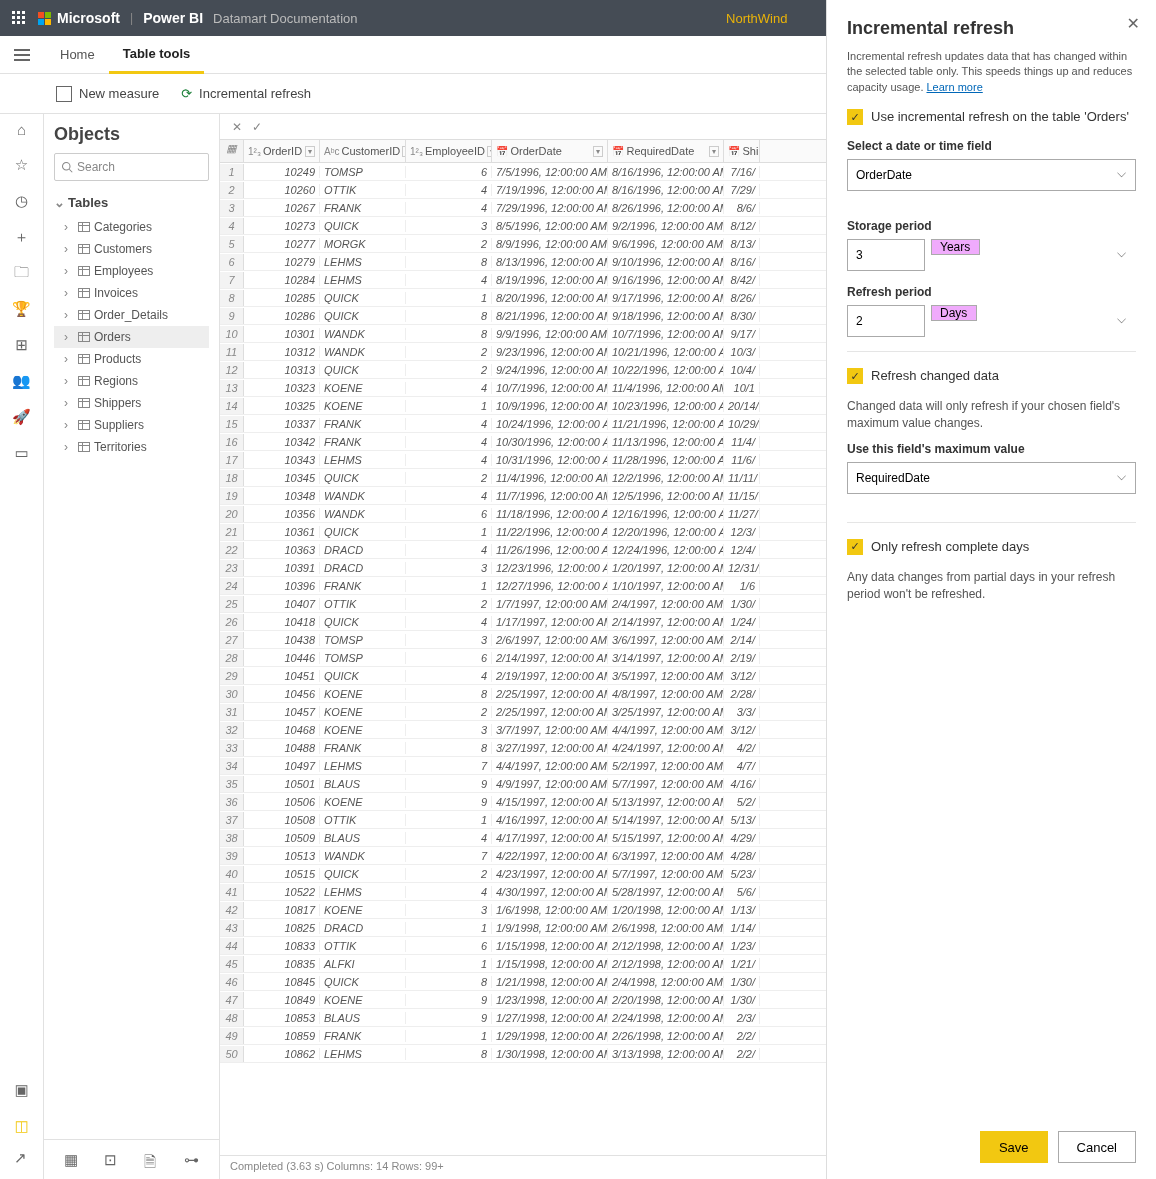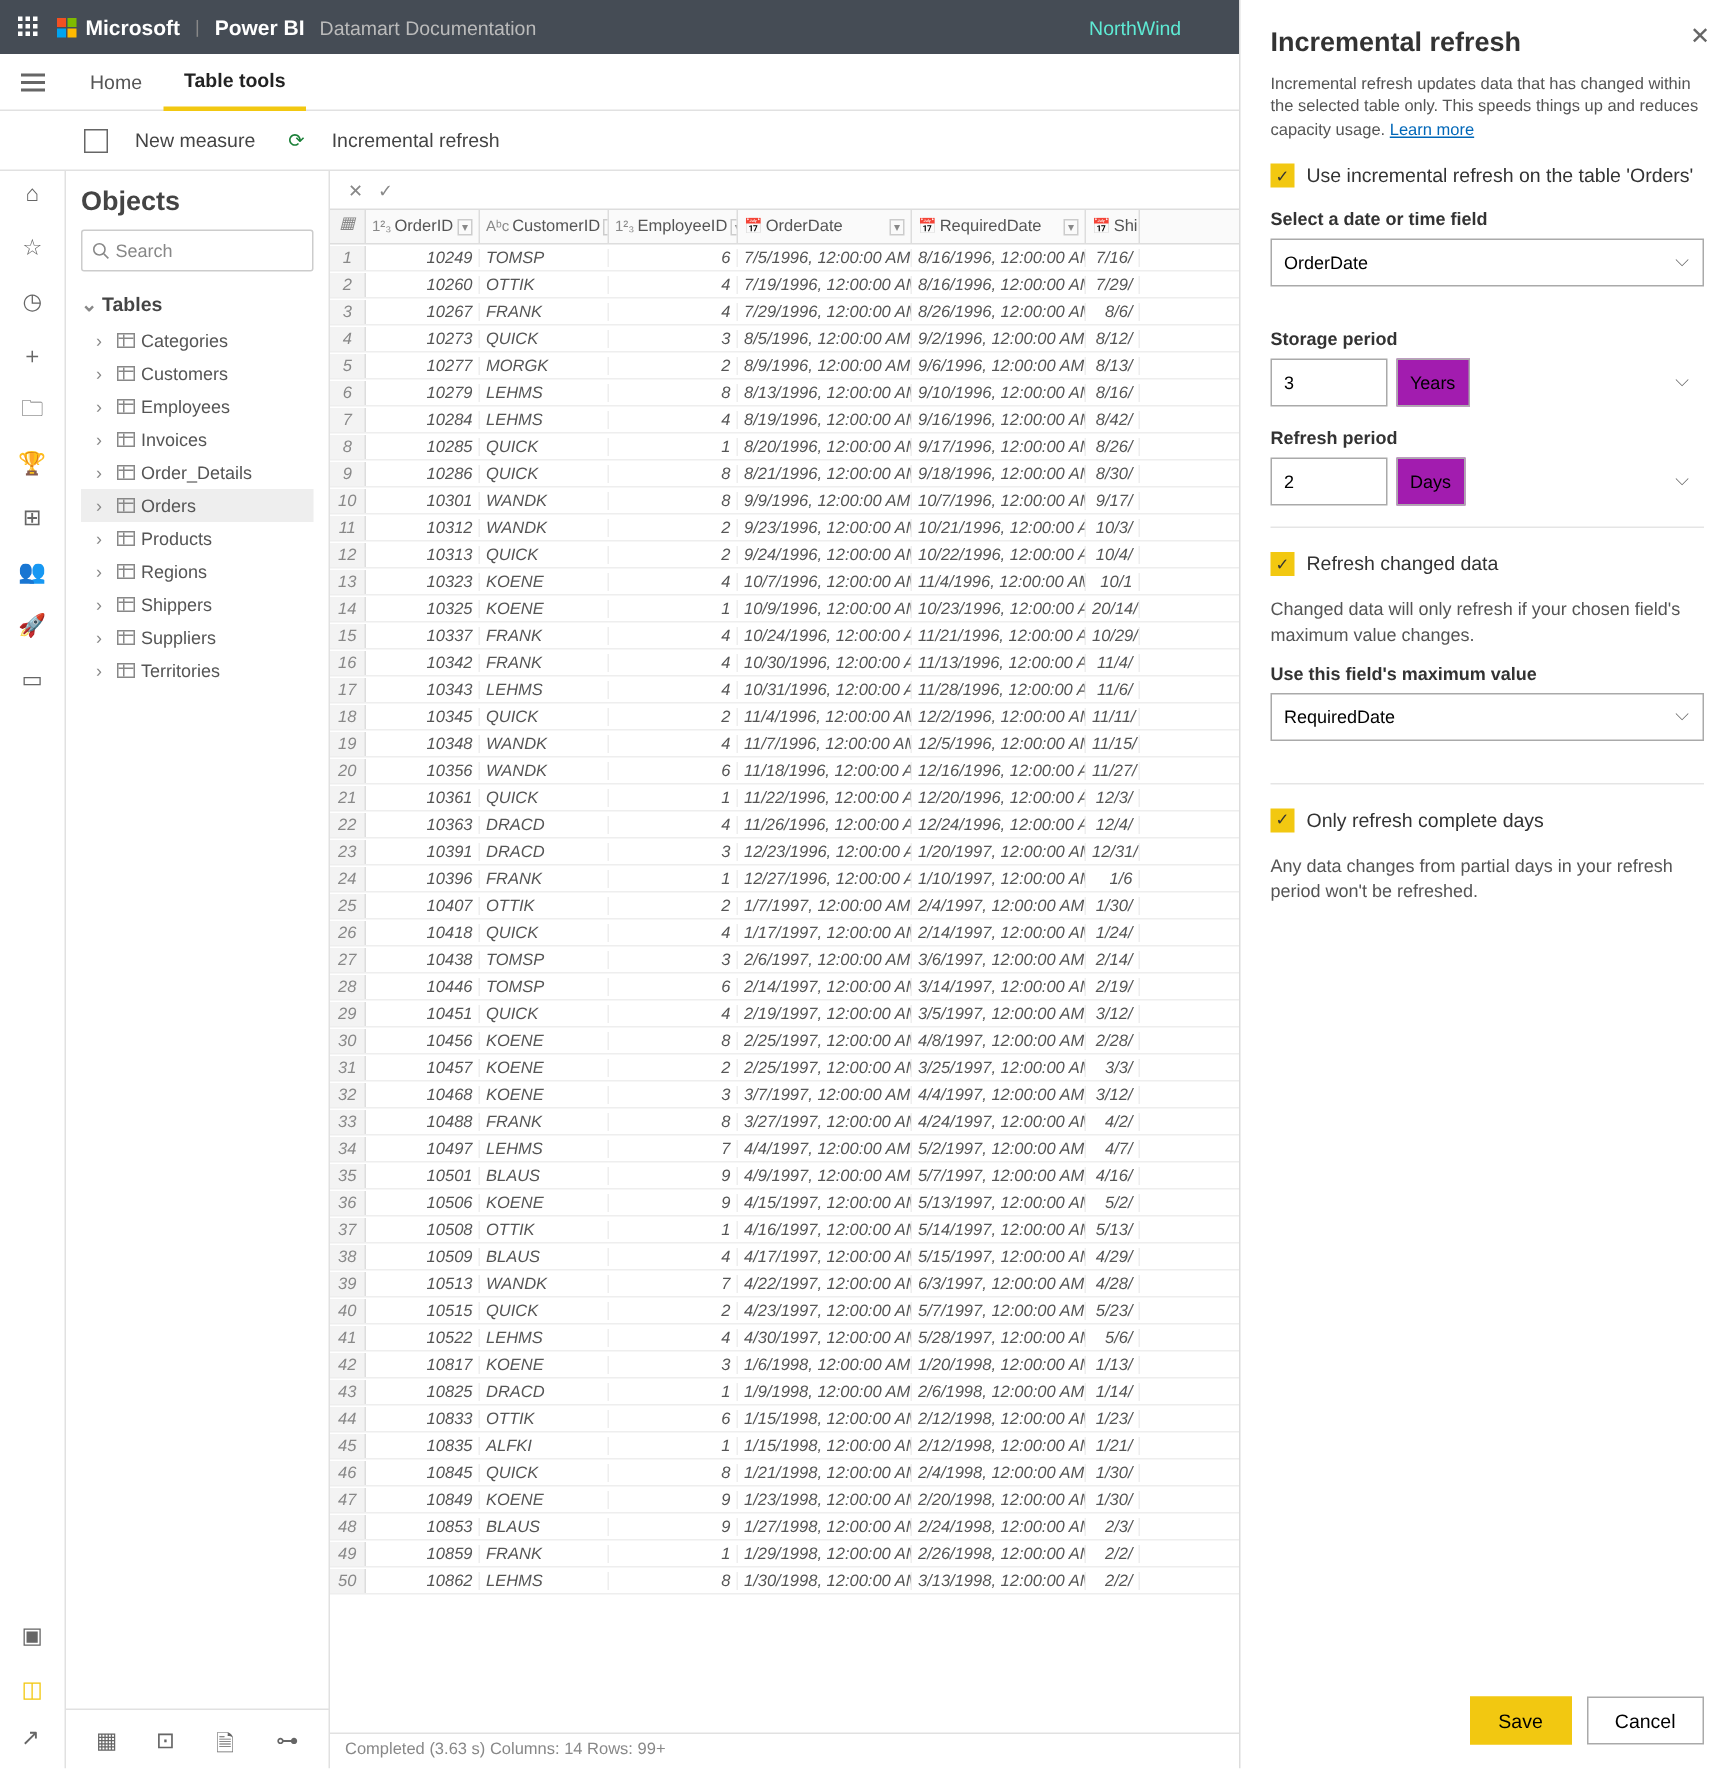--- a/index.html
+++ b/index.html
@@ -6,28 +6,28 @@
 body{font-family:"Segoe UI",Arial,sans-serif;font-size:12px;color:#333;background:#fff;width:1156px;height:1179px;overflow:hidden;position:relative}
 .titlebar{height:36px;background:#454c55;display:flex;align-items:center;color:#fff}
 .waffle{width:14px;height:14px;margin:0 12px;display:grid;grid-template-columns:repeat(3,3px);grid-template-rows:repeat(3,3px);gap:2px}
 .waffle span{background:#fff}
 .ms-logo{width:13px;height:13px;margin-right:6px;display:grid;grid-template-columns:6px 6px;grid-template-rows:6px 6px;gap:1px}
 .ms-logo span:nth-child(1){background:#f25022}.ms-logo span:nth-child(2){background:#7fba00}.ms-logo span:nth-child(3){background:#00a4ef}.ms-logo span:nth-child(4){background:#ffb900}
 .tbrand{font-size:14px;font-weight:700}
 .tbar-sep{margin:0 10px;color:#888}
 .tprod{font-size:14px;font-weight:600}
 .tctx{margin-left:10px;color:#bbb;font-size:13px}
-.tdoc{margin-left:auto;margin-right:auto;font-size:13px;color:#5eead4}
+.tdoc{margin-left:auto;margin-right:auto;font-size:13px;color:#eab308}
 .tabbar{height:38px;border-bottom:1px solid #e1e1e1;display:flex;align-items:center;padding-left:46px}
 .hamburger{position:absolute;left:14px;top:46px;cursor:pointer}
 .hamburger div{width:16px;height:2px;background:#666;margin:3px 0}
 .tab{padding:0 14px;height:38px;display:flex;align-items:center;font-size:13px;color:#555;cursor:pointer}
 .tab.sel{font-weight:600;border-bottom:3px solid #f2c811;color:#222}
 .toolbar{height:40px;border-bottom:1px solid #e1e1e1;display:flex;align-items:center;padding-left:56px;gap:22px}
-.tbtn{display:flex;align-items:center;gap:18px;font-size:13px;color:#444;cursor:pointer}
+.tbtn{display:flex;align-items:center;gap:7px;font-size:13px;color:#444;cursor:pointer}
 .ticon{width:16px;height:16px;border:1px solid #666;position:relative}
 .main{display:flex;height:calc(100% - 36px - 38px - 40px)}
 .rail{width:44px;border-right:1px solid #e1e1e1;display:flex;flex-direction:column;align-items:center;padding-top:6px;gap:18px}
 .rail .ri{width:18px;height:18px;cursor:pointer;color:#666;display:flex;align-items:center;justify-content:center;font-size:15px}
 .rail .ri.sel{color:#f2c811}
 .rail .sp{flex:1}
 .sidebar{width:176px;border-right:1px solid #e1e1e1;padding:10px 10px 0 10px;overflow:hidden}
 .sbtitle{font-size:18px;font-weight:600;color:#444;margin-bottom:8px}
 .search{border:1px solid #ccc;border-radius:2px;height:28px;display:flex;align-items:center;padding:0 6px;color:#888;margin-bottom:14px}
 .search svg{margin-right:4px}
@@ -63,21 +63,21 @@
 .pdesc{font-size:11px;color:#555;line-height:1.4;margin-bottom:14px}
 .pdesc a{color:#0067b8;text-decoration:underline}
 .cbrow{display:flex;align-items:flex-start;gap:8px;margin-bottom:14px;font-size:13px;color:#333}
 .cb{width:16px;height:16px;background:#f2c811;flex-shrink:0;display:flex;align-items:center;justify-content:center;color:#333;font-size:11px}
 .flabel{font-size:12px;font-weight:600;color:#333;margin-bottom:6px}
 .fsel{width:100%;height:32px;border:1px solid #aaa;padding:0 8px;font-size:12px;margin-bottom:14px;background:#fff;appearance:none;position:relative}
 .selwrap{position:relative;margin-bottom:14px}
 .selwrap:after{content:"⌵";position:absolute;right:10px;top:7px;color:#666;pointer-events:none}
 .frow{display:flex;gap:6px;margin-bottom:14px}
 .finp{width:78px;height:32px;border:1px solid #aaa;padding:0 8px;font-size:12px}
-.fsel2{flex:1;height:32px;border:1px solid #aaa;padding:0 8px;font-size:12px;background:#a21caf;appearance:none}
+.fsel2{flex:1;height:16px;border:1px solid #aaa;padding:0 8px;font-size:12px;background:#f0abfc;appearance:none}
 .sw2{position:relative;flex:1}
 .sw2:after{content:"⌵";position:absolute;right:10px;top:7px;color:#666;pointer-events:none}
 .phr{border:none;border-top:1px solid #e5e5e5;margin:8px 0 16px 0}
 .psmall{font-size:12px;color:#555;line-height:1.4;margin-bottom:10px}
 .pbtns{position:absolute;bottom:16px;right:20px;display:flex;gap:10px}
 .btn{height:32px;padding:0 18px;font-size:13px;border:1px solid #aaa;background:#fff;cursor:pointer}
 .btn.pri{background:#f2c811;border-color:#f2c811;font-weight:400}
 .typeico{color:#888;font-size:10px}
 </style>
 </head>

